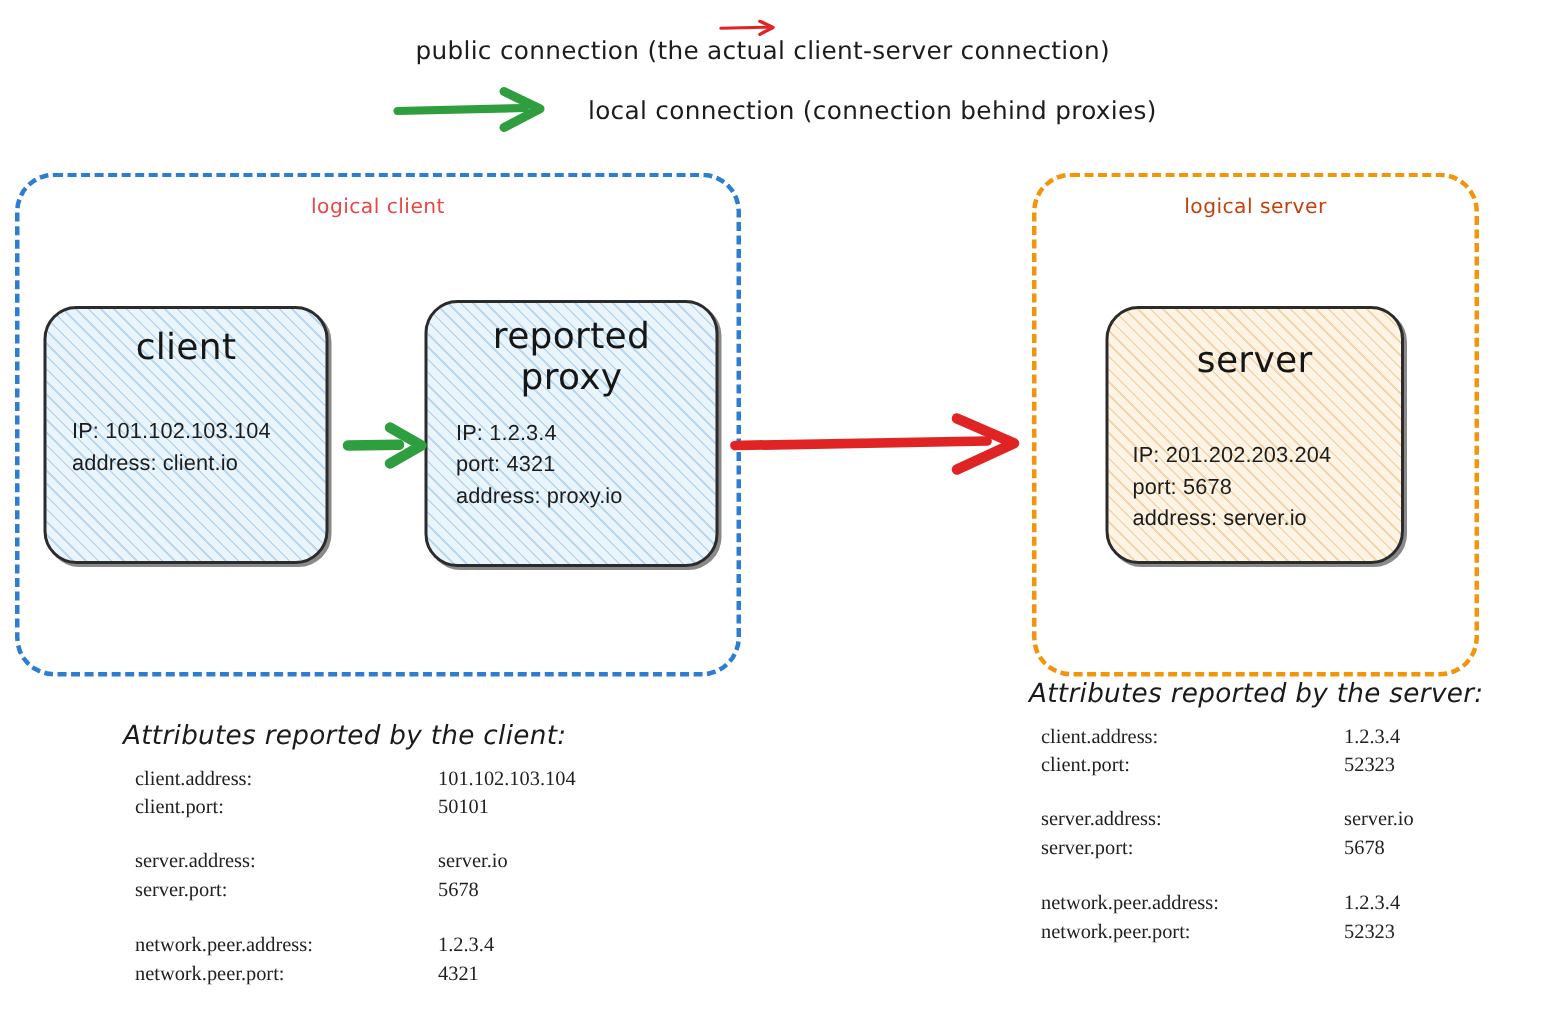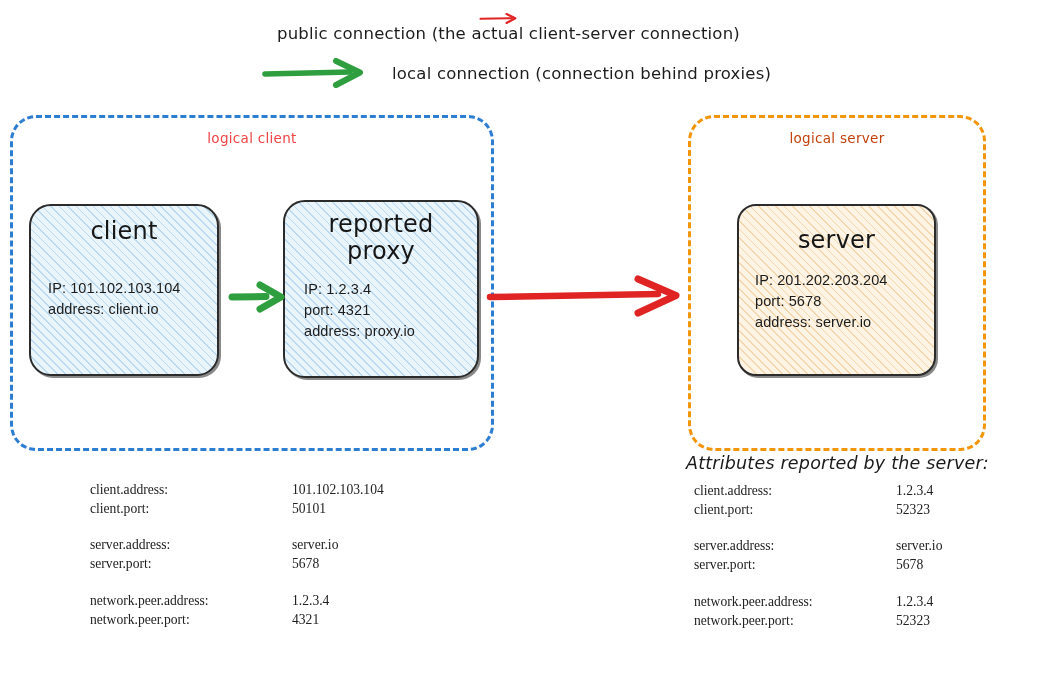--- a/index.html
+++ b/index.html
@@ -105,23 +105,23 @@
   .node-lines div { white-space: nowrap; }
 
   #client-node { left: 29px; top: 204px; width: 190px; height: 172px; }
   #client-node .node-title { margin-top: 12px; }
   #client-node .node-lines { margin-top: 33px; padding-left: 17px; }
 
   #forward-proxy-node { left: 283px; top: 200px; width: 196px; height: 178px; }
   #forward-proxy-node .node-title { margin-top: 9px; }
   #forward-proxy-node .node-lines { margin-top: 14px; padding-left: 19px; }
 
-  #server-node { left: 737px; top: 204px; width: 199px; height: 172px; border-radius: 19px; }
+  #server-node { left: 737px; top: 204px; width: 199px; height: 172px; }
   #server-node .node-title { margin-top: 21px; }
-  #server-node .node-lines { margin-top: 16px; padding-left: 16px; }
+  #server-node .node-lines { margin-top: 40px; padding-left: 16px; }
 
   
   .conn { position: absolute; }
   #green-conn-arrow { left: 228px; top: 278px; width: 62px; height: 38px; }
   #red-conn-arrow   { left: 486px; top: 272px; width: 200px; height: 48px; }
 
   
   .attr-panel { position: absolute; }
   #client-attr-panel { left: 82px; top: 481px; }
   #server-attr-panel { left: 686px; top: 453px; }
@@ -211,20 +211,21 @@
   <path d="M4 19 L38 18.5" stroke="#2e9e3e" stroke-width="7" stroke-linecap="round" fill="none"></path>
   <path d="M32 7 L53 19 L32 31" stroke="#2e9e3e" stroke-width="7" stroke-linecap="round" stroke-linejoin="round" fill="none"></path>
 </svg>
 
 <svg class="conn" id="red-conn-arrow" viewBox="0 0 200 48">
   <path d="M4 25 L172 22" stroke="#e02424" stroke-width="6.5" stroke-linecap="round" fill="none"></path>
   <path d="M152 7 L190 23.5 L152 41" stroke="#e02424" stroke-width="7" stroke-linecap="round" stroke-linejoin="round" fill="none"></path>
 </svg>
 
 <div class="attr-panel" id="client-attr-panel">
+  <div class="attr-heading">Attributes reported by the client:</div>
   <div class="attr-rows">
 
     <div class="attr-group">
       <div class="attr-row">
         <span class="attr-key">client.address:</span>
         <span class="attr-val">101.102.103.104</span>
       </div>
       <div class="attr-row">
         <span class="attr-key">client.port:</span>
         <span class="attr-val">50101</span>

